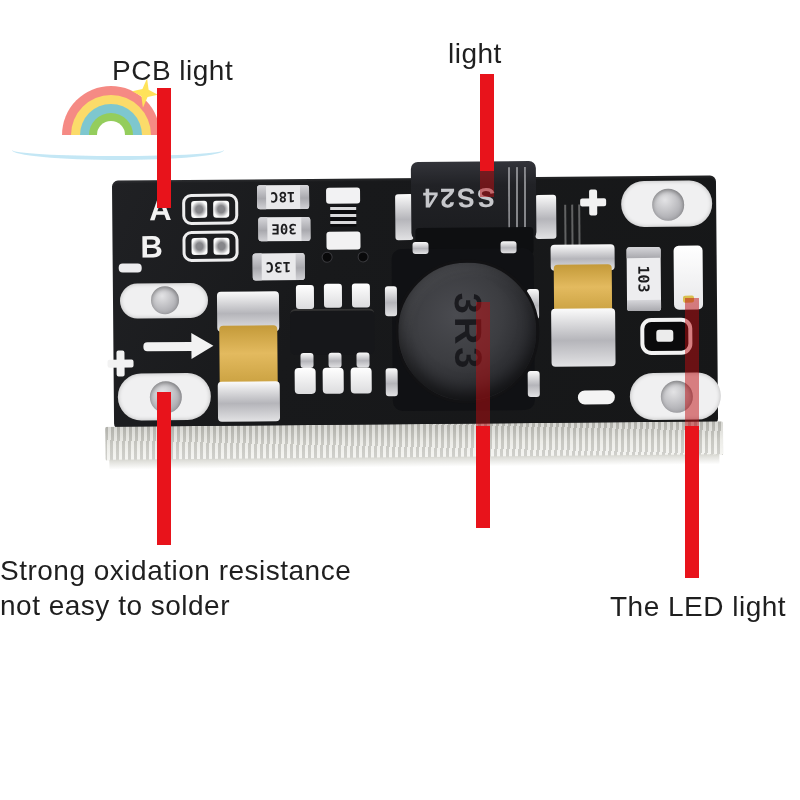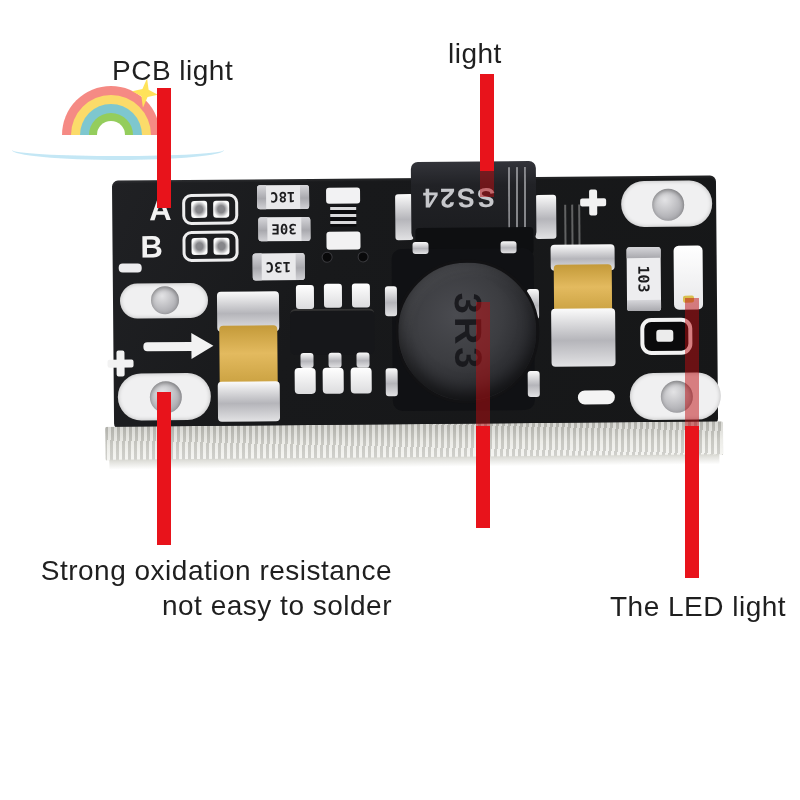--- a/index.html
+++ b/index.html
@@ -2,21 +2,21 @@
 <html><head>
 <meta charset="utf-8">
 <title>PCB module annotated image</title>
 <style>
   html,body{margin:0;padding:0;background:#ffffff;}
   #stage{position:relative;width:800px;height:800px;background:#ffffff;overflow:hidden;
          font-family:"Liberation Sans",sans-serif;}
 
   
   .lbl{position:absolute;color:#1f1f1f;font-size:28px;letter-spacing:.5px;z-index:6;white-space:nowrap;}
-  #l-ox{white-space:normal;text-align:right;width:392px;line-height:35px;}
+  #l-ox{white-space:normal;text-align:left;width:392px;line-height:35px;}
 
   
   .rl{position:absolute;width:14px;background:#e8131b;z-index:5;}
   .rl-dim{position:absolute;width:14px;z-index:5;background:rgba(190,12,16,.5);}
 
   
   #logo{position:absolute;left:4px;top:84px;width:250px;height:86px;z-index:2;opacity:.92;}
   .rb{position:absolute;}
   #rb1{left:58px;top:2px;width:98px;height:49px;background:#f5817a;border-radius:49px 49px 0 0;}
   #rb2{left:67px;top:11px;width:80px;height:40px;background:#fbd95e;border-radius:40px 40px 0 0;}
@@ -271,17 +271,17 @@
   <div class="rl-dim" style="left:476px;top:302px;height:124px;"></div>
   <div class="rl" style="left:476px;top:426px;height:102px;"></div>
   <div class="rl" style="left:157px;top:392px;height:153px;"></div>
   <div class="rl-dim" style="left:685px;top:298px;height:128px;"></div>
   <div class="rl" style="left:685px;top:426px;height:152px;"></div>
 
   <div class="lbl" style="left:112px;top:55px;">PCB light</div>
   <div class="lbl" style="left:448px;top:38px;">light</div>
   <div class="lbl" id="l-ox" style="left:0px;top:553px;">
     <span style="display:block;">Strong oxidation resistance</span>
-    <span style="display:block;margin-left:10px;">not easy to solder</span>
+    <span style="display:block;">not easy to solder</span>
   </div>
   <div class="lbl" style="left:610px;top:591px;">The LED light</div>
 
 </div>
 
 </body></html>

